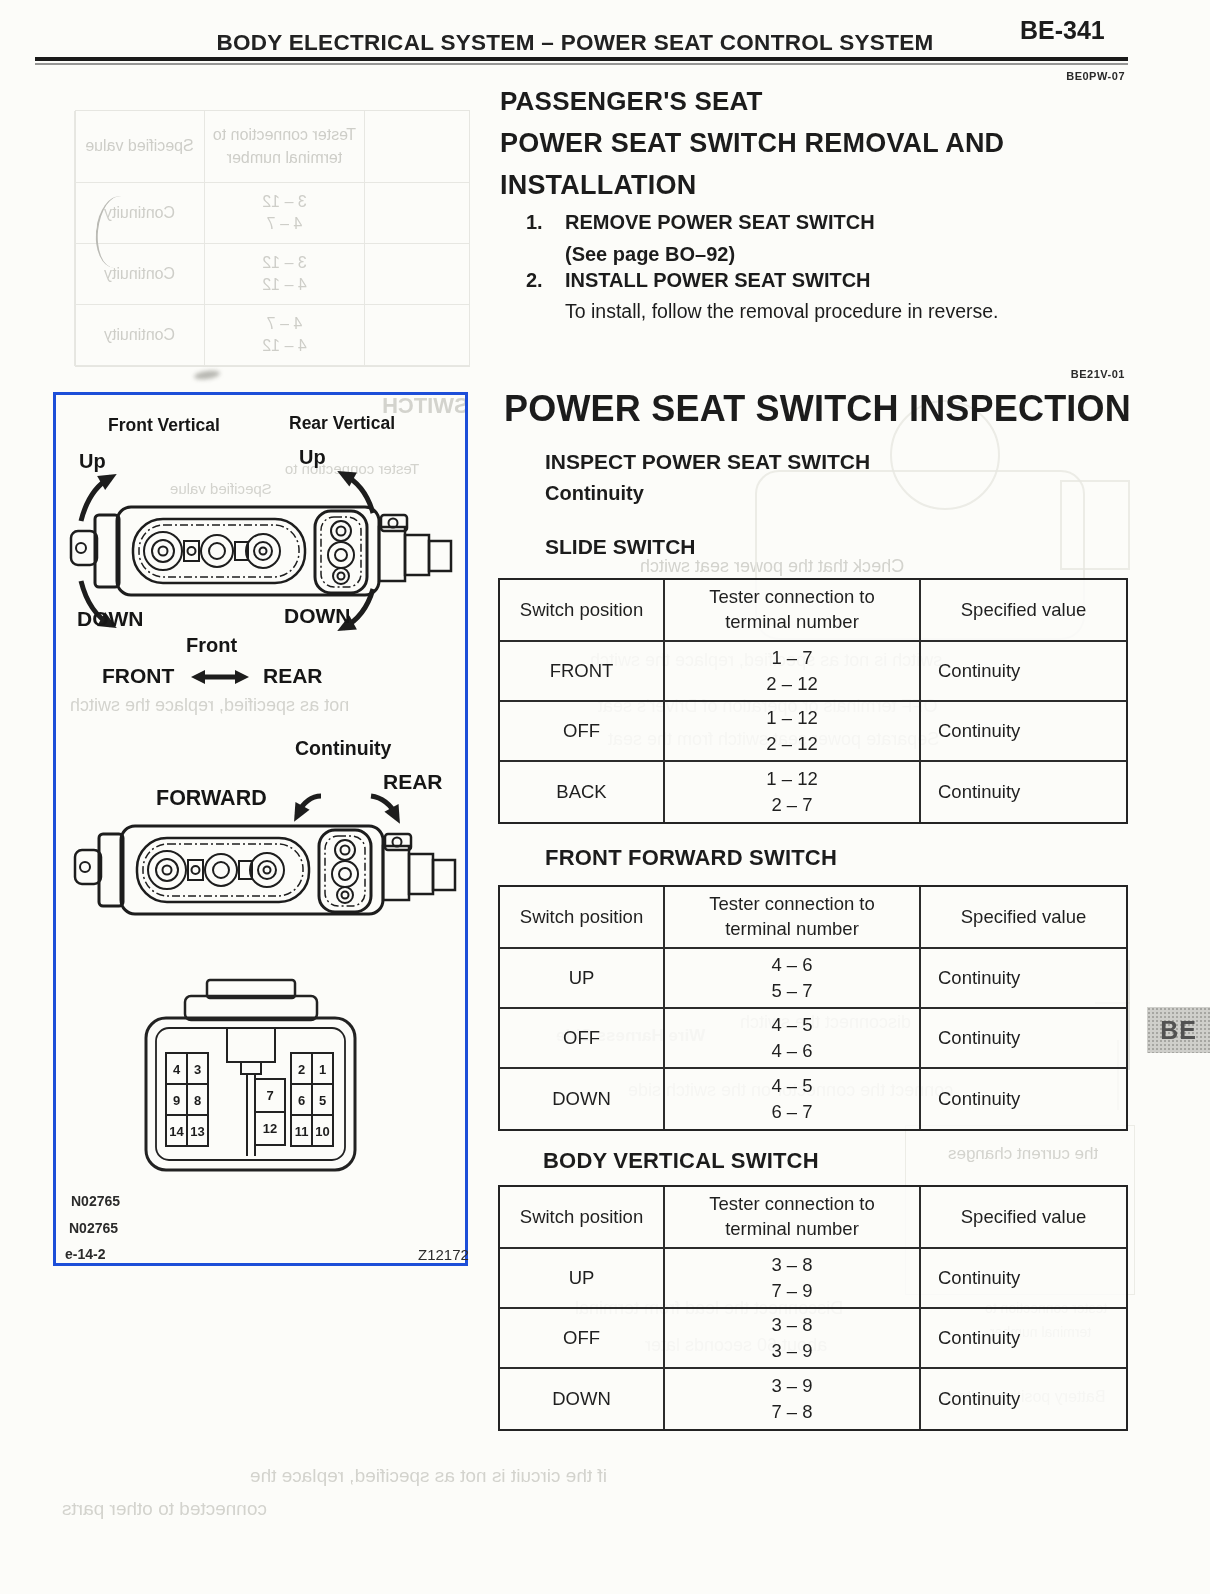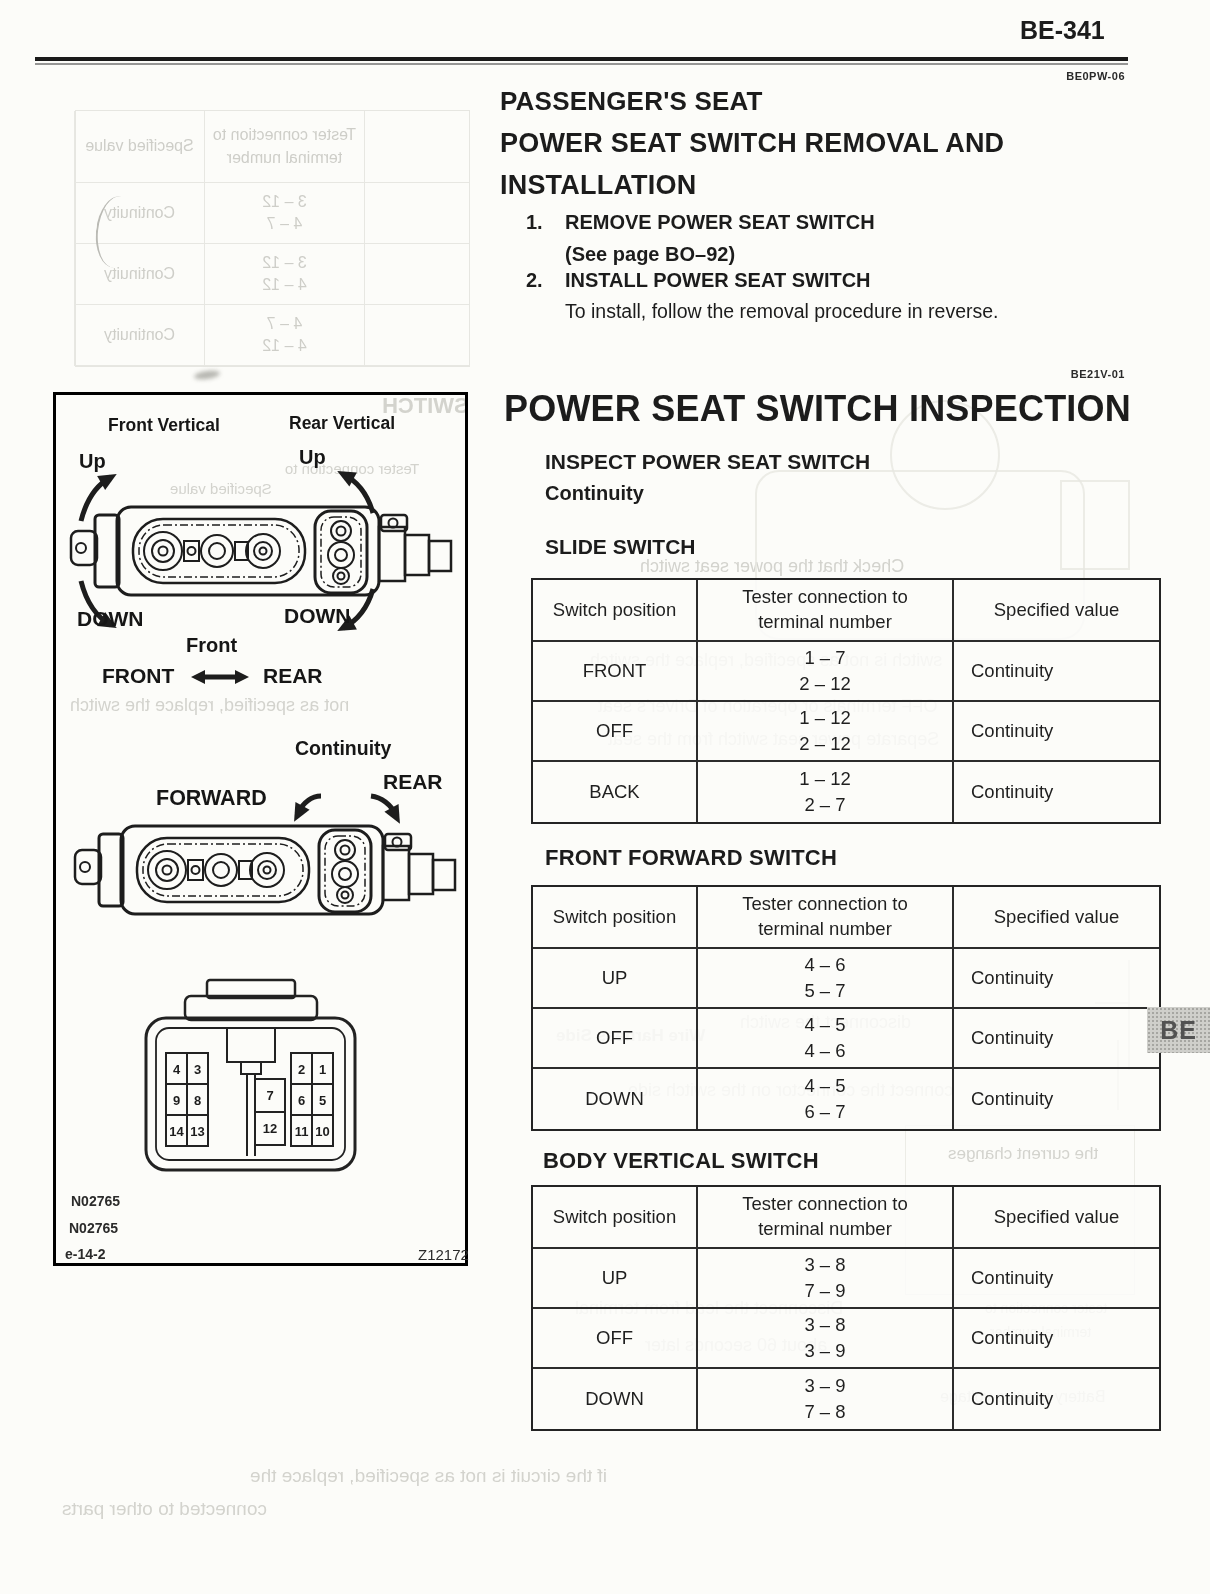--- a/index.html
+++ b/index.html
@@ -24,33 +24,33 @@
   
   .h1 { font-size:27px; font-weight:bold; letter-spacing:.2px; }
   .h2 { font-size:21px; font-weight:bold; }
   .step-num, .step-title { font-size:20px; font-weight:bold; }
   .body-text { font-size:19.5px; }
 
   
   .ctable { position:absolute; left:498px; width:630px; display:grid;
     grid-template-columns:165px 256px 1fr;
     grid-template-rows:62px 60px 60px 60px;
-    border:2.5px solid #242424; background:rgba(252,252,249,.85);margin-left:33px; }
+    border:2.5px solid #242424; background:rgba(252,252,249,.85); }
   .ctable > div { border-right:2px solid #2c2c2c; border-bottom:2px solid #2c2c2c;
     display:flex; align-items:center; justify-content:center; font-size:18.5px; color:#1f1f1f; }
   .ctable > div:nth-child(3n) { border-right:none; }
   .ctable > div:nth-last-child(-n+3) { border-bottom:none; }
   .hdr-cell { font-size:18px; flex-direction:column; line-height:1.35; }
   .tester-cell { flex-direction:column; line-height:1.0; gap:7px; }
   .val-cell { justify-content:flex-start !important; padding-left:17px; }
   .tbl-heading { font-size:22px; font-weight:bold; letter-spacing:.2px; }
 
   
   #figure { left:53px; top:392px; width:415px; height:874px;
-    border:3px solid #000000; }
+    border:3px solid #1d4ed8; }
   #figure .lbl { position:absolute; white-space:nowrap; font-weight:bold; color:#161616; }
   .fig-code { position:absolute; font-size:14px; font-weight:bold; color:#2b2b2b; }
 
   
   #be-tab { left:1147px; top:1007px; width:63px; height:46px;
     background-color:#cfcfcb;
     background-image:radial-gradient(#a6a6a2 1.1px, transparent 1.1px);
     background-size:4px 4px;
     display:flex; align-items:center; justify-content:center;
     font-size:25px; font-weight:bold; letter-spacing:1px; color:#525252; }
@@ -138,24 +138,25 @@
   <div class="ghost-shape" style="left:755px;top:470px;width:330px;height:170px;border-radius:24px"></div>
   <div class="ghost-shape" style="left:890px;top:400px;width:110px;height:110px;border-radius:50%"></div>
   <div class="ghost-shape" style="left:1060px;top:480px;width:70px;height:90px"></div>
   <div class="ghost-shape" style="left:905px;top:1125px;width:230px;height:170px;border-width:1.5px"></div>
   <div class="ghost-line-v" style="left:1128px;top:960px;height:110px"></div>
   <div class="ghost-line-v" style="left:1117px;top:1040px;height:70px"></div>
   <div class="ghost-line-h" style="left:1095px;top:1002px;width:35px"></div>
   <div id="pen-arc"></div>
   <div id="smudge"></div>
 
+  <div class="abs" id="hdr-title">BODY ELECTRICAL SYSTEM – POWER SEAT CONTROL SYSTEM</div>
   <div class="abs" id="hdr-page">BE-341</div>
   <div class="abs" id="hdr-rule1"></div>
   <div class="abs" id="hdr-rule2"></div>
-  <div class="abs tiny-code" style="left:925px;top:70px">BE0PW-06</div>
+  <div class="abs tiny-code" style="left:925px;top:70px">BE0PW-07</div>
 
   <div class="abs h1" style="left:500px;top:86px;font-size:26px">PASSENGER'S SEAT</div>
   <div class="abs h1" style="left:500px;top:128px">POWER SEAT SWITCH REMOVAL AND</div>
   <div class="abs h1" style="left:500px;top:170px">INSTALLATION</div>
 
   <div class="abs step-num" style="left:526px;top:211px">1.</div>
   <div class="abs step-title" style="left:565px;top:211px">REMOVE POWER SEAT SWITCH</div>
   <div class="abs step-title" style="left:565px;top:243px">(See page BO–92)</div>
   <div class="abs step-num" style="left:526px;top:269px">2.</div>
   <div class="abs step-title" style="left:565px;top:269px">INSTALL POWER SEAT SWITCH</div>

